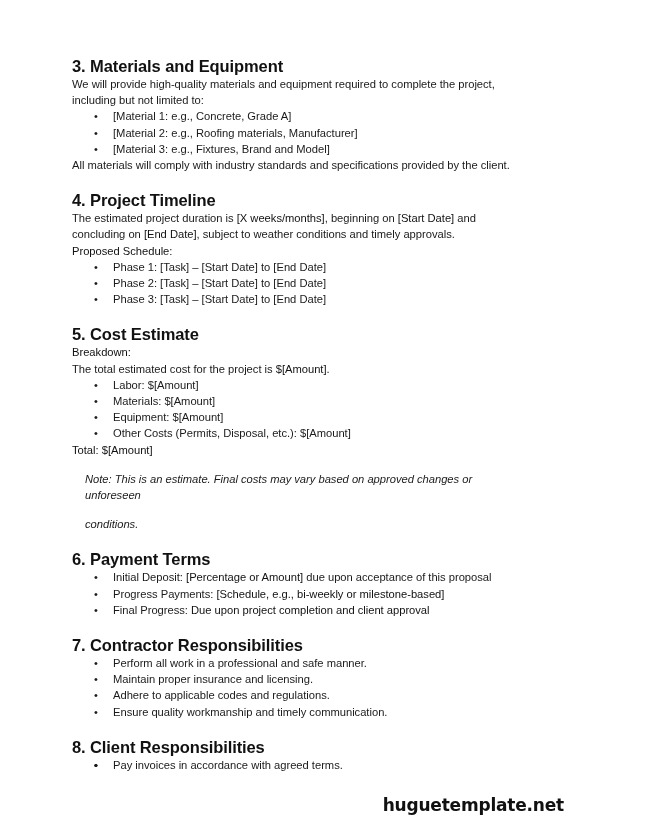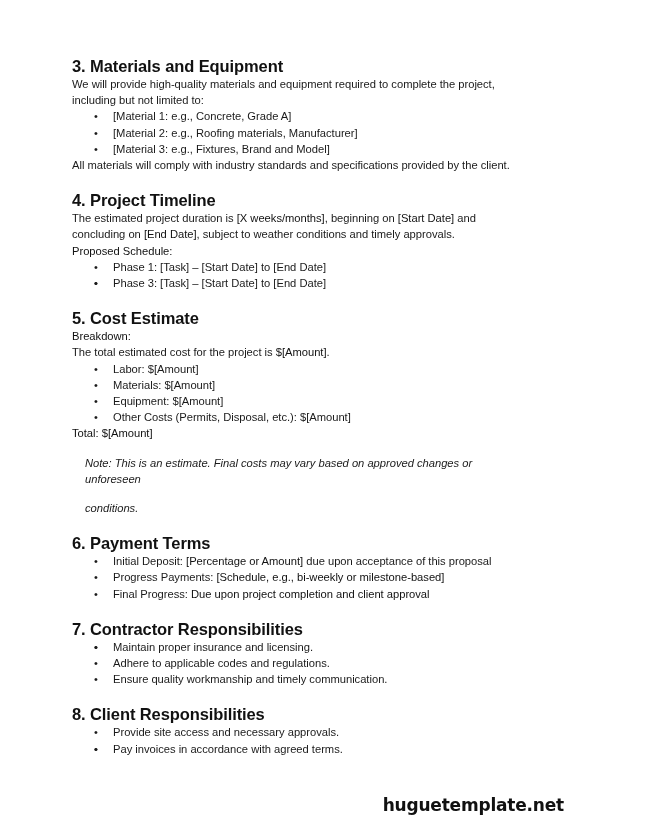--- a/index.html
+++ b/index.html
@@ -124,20 +124,21 @@
     <h2 class="section-heading">4. Project Timeline</h2>
     <p class="body-line heading-gap"><span>The estimated  project duration is </span><b>[X weeks/months]</b><span>, beginning on </span><b>[Start Date]</b><span> and concluding on </span><b>[End Date]</b><span>, subject to weather conditions and timely approvals.</span></p>
     <p class="body-line"><b>Proposed Schedule:</b></p>
     <ul class="bullets">
       <li>
         <span class="dot">•</span>
         <span>Phase 1: [Task] – [Start Date] to [End Date]</span>
       </li>
       <li>
         <span class="dot">•</span>
+        <span>Phase 2: [Task] – [Start Date] to [End Date]</span>
       </li>
       <li>
         <span class="dot">•</span>
         <span>Phase 3: [Task] – [Start Date] to [End Date]</span>
       </li>
     </ul>
   </section>
 
   <section class="sec">
     <h2 class="section-heading">5. Cost Estimate</h2>
@@ -179,20 +180,21 @@
         <span class="dot">•</span><span>Final Progress: </span><b>Due upon project completion and client approval</b><span></span>
       </li>
     </ul>
   </section>
 
   <section class="sec">
     <h2 class="section-heading">7. Contractor Responsibilities</h2>
     <ul class="bullets heading-gap">
       <li>
         <span class="dot">•</span>
+        <span>Perform all work in a professional and safe manner.</span>
       </li>
       <li>
         <span class="dot">•</span>
         <span>Maintain proper insurance and licensing.</span>
       </li>
       <li>
         <span class="dot">•</span>
         <span>Adhere to applicable codes and regulations.</span>
       </li>
       <li>
@@ -200,21 +202,20 @@
         <span>Ensure quality workmanship and timely communication.</span>
       </li>
     </ul>
   </section>
 
   <section class="sec">
     <h2 class="section-heading">8. Client Responsibilities</h2>
     <ul class="bullets heading-gap">
       <li>
         <span class="dot">•</span>
-        <span>Provide site access and necessary approvals.</span>
       </li>
       <li>
         <span class="dot">•</span>
       </li>
       <li>
         <span class="dot">•</span>
         <span>Pay invoices in accordance with agreed terms.</span>
       </li>
     </ul>
   </section>

